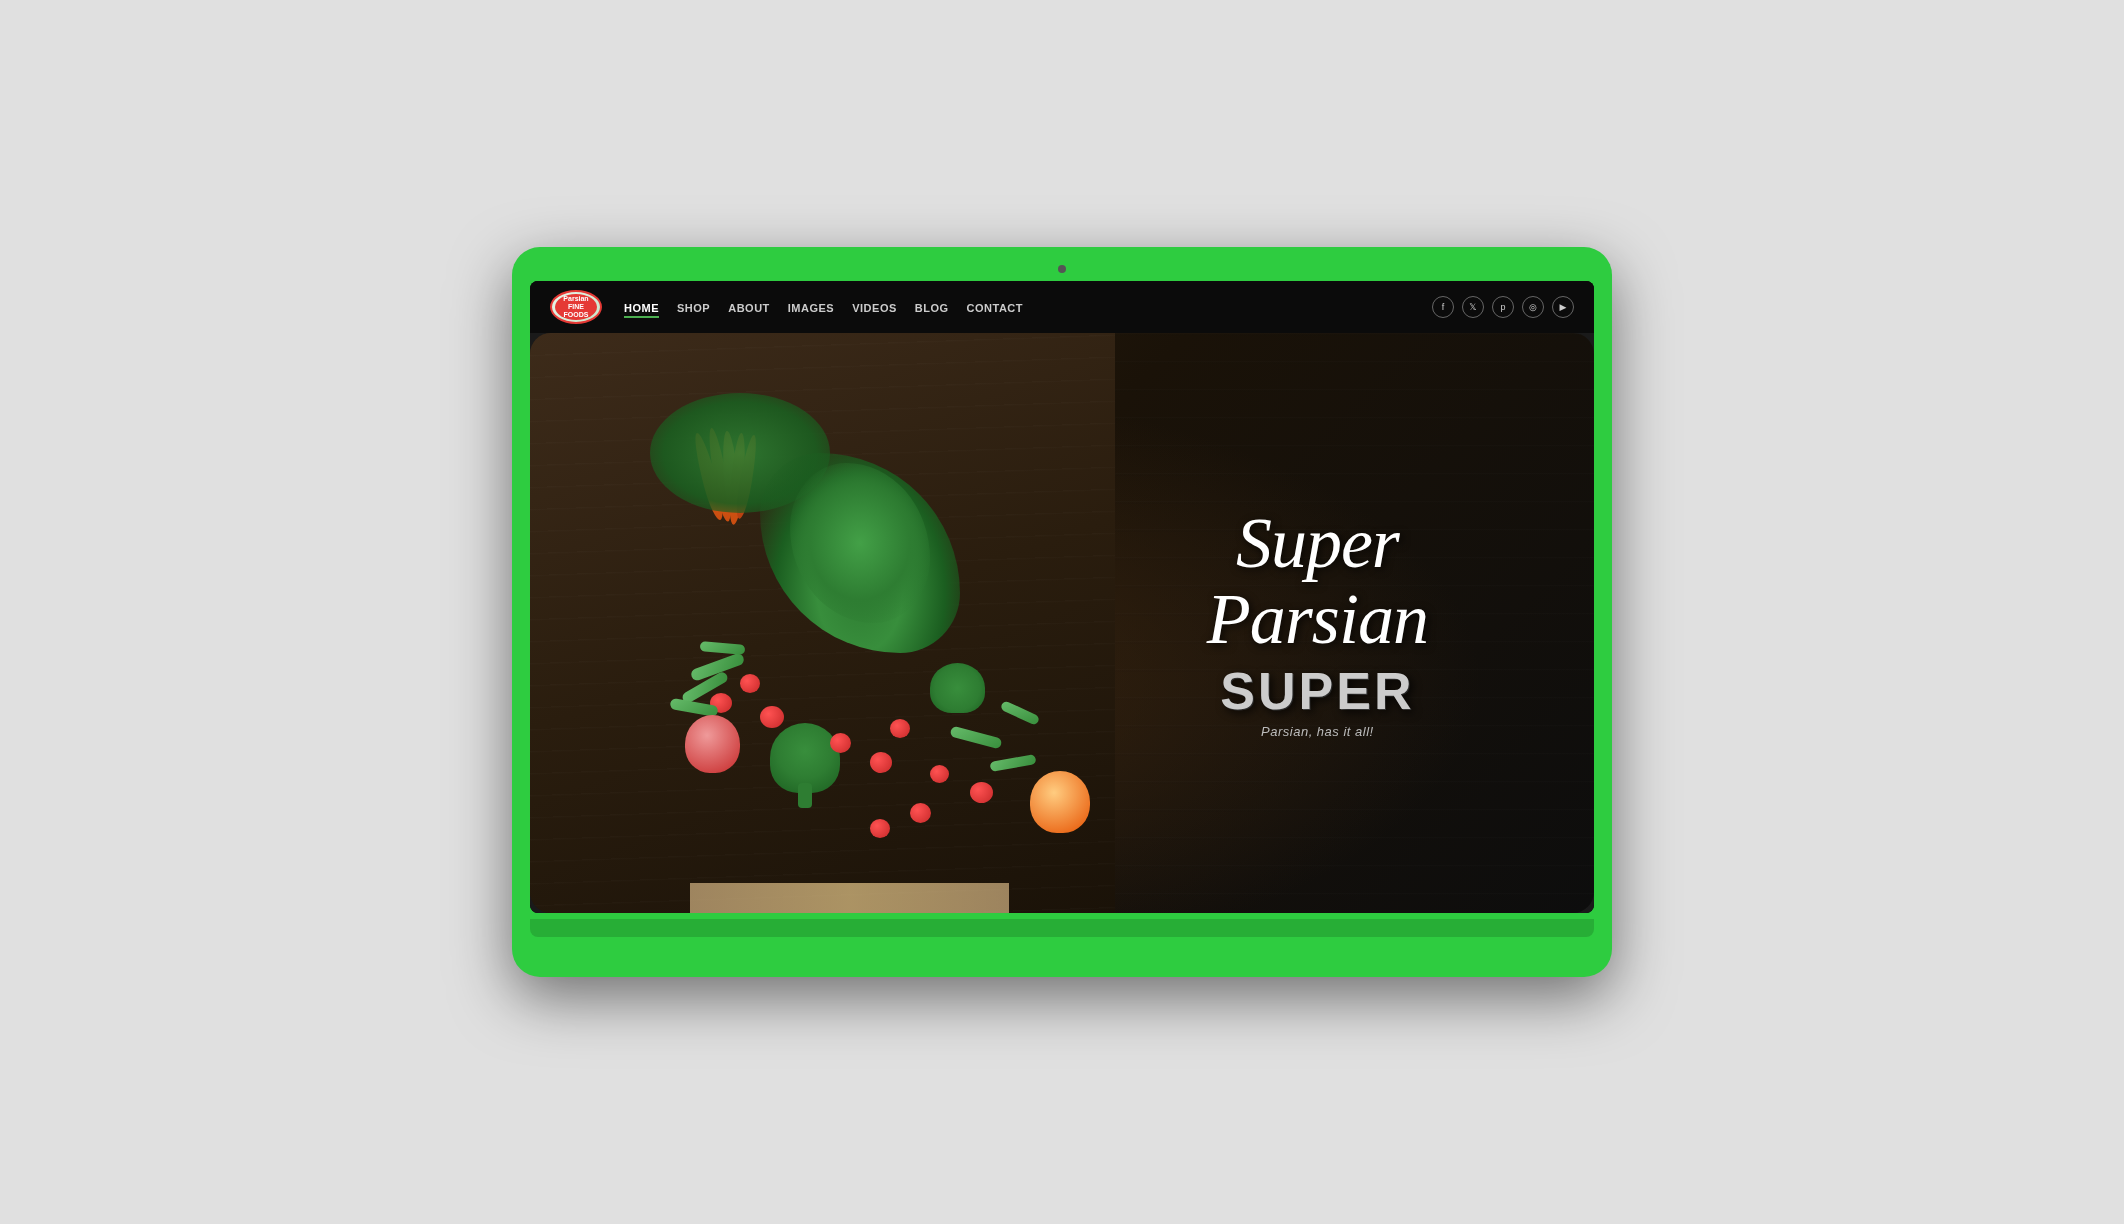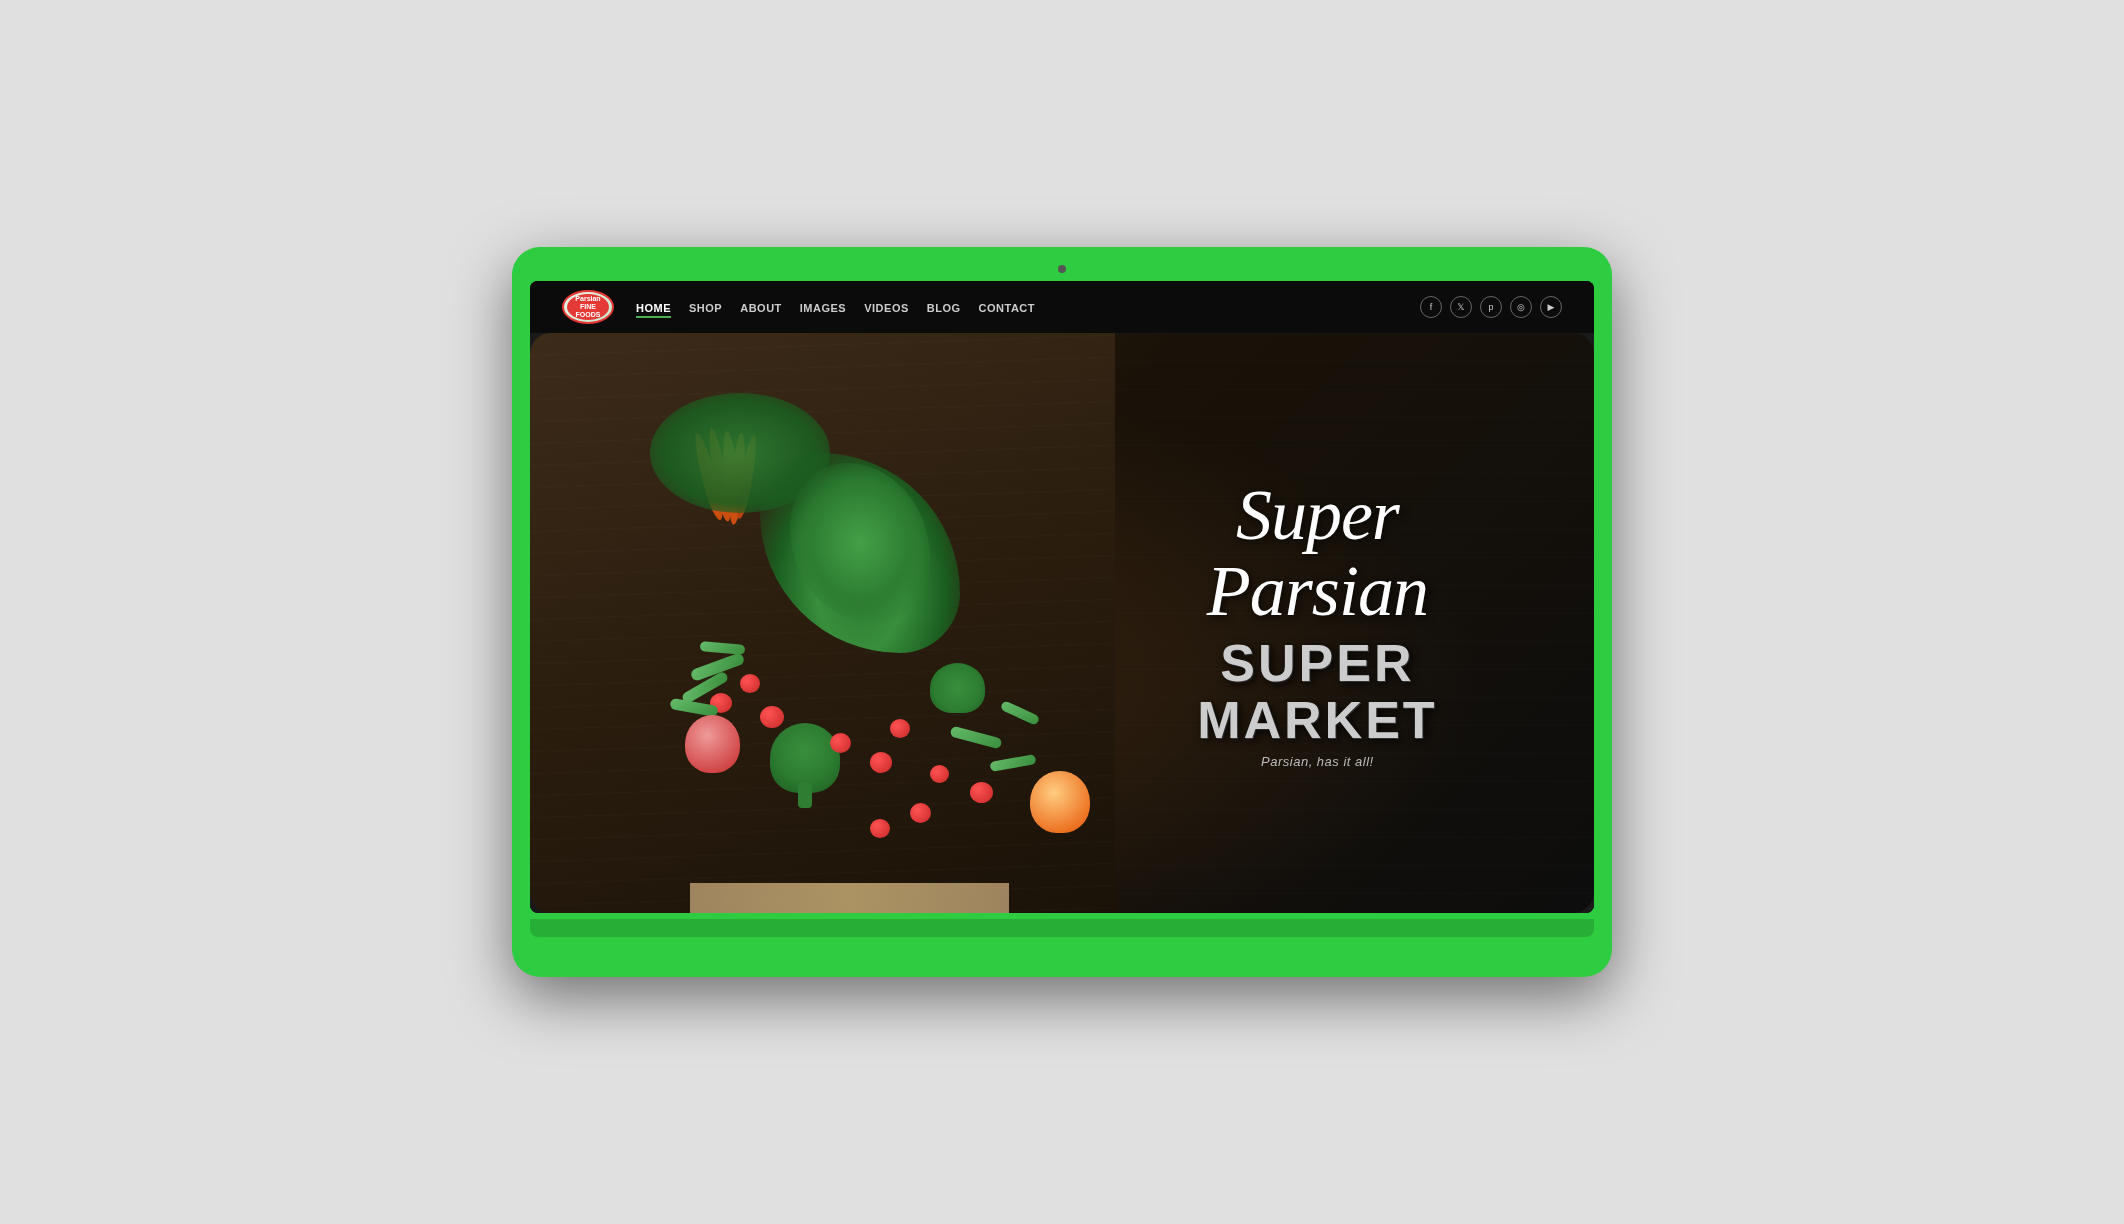--- a/index.html
+++ b/index.html
@@ -50,21 +50,21 @@
       background: #1a1a1a;
       position: relative;
     }
 
     
     .nav {
       background: rgba(10,10,10,0.92);
       display: flex;
       align-items: center;
       justify-content: space-between;
-      padding: 0 32px;
+      padding: 0 20px;
       height: 52px;
       position: relative;
       z-index: 10;
     }
 
     .nav-left {
       display: flex;
       align-items: center;
       gap: 22px;
     }
@@ -493,21 +493,20 @@
           <div class="apple-2"></div>
         </div>
 
         <div class="hero-text">
           <div class="hero-title-script">
             <span>Super</span><br>
             <span>Parsian</span>
           </div>
           <div class="hero-title-bold">
             <div>SUPER</div>
-            <div>MARKET</div>
           </div>
           <p class="hero-subtitle">Parsian, has it all!</p>
         </div>
 
         <div class="hero-bottom-bar"></div>
       </div>
 
     </div>
   </div>
   <div class="laptop-base"></div>

